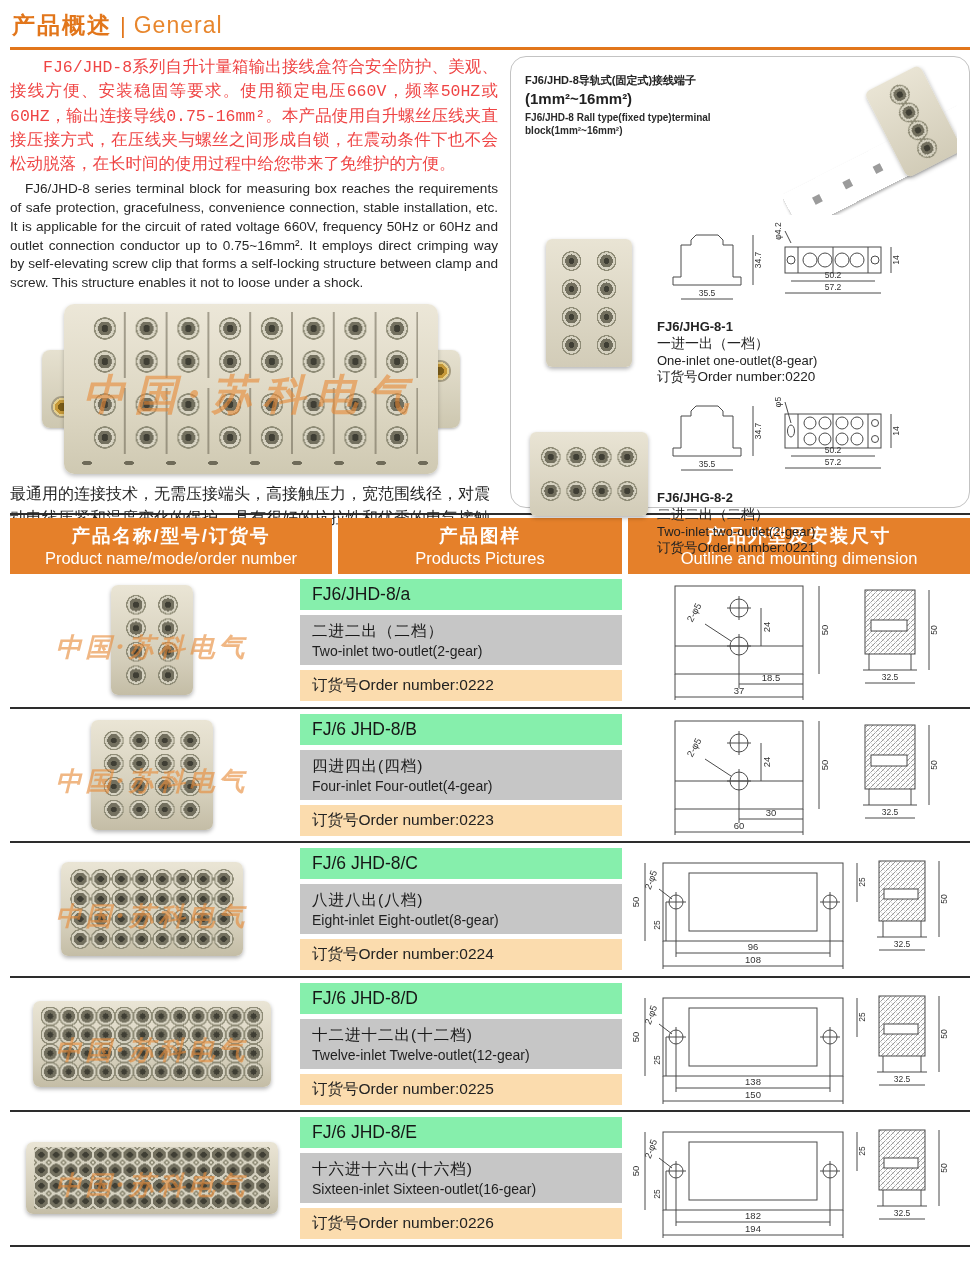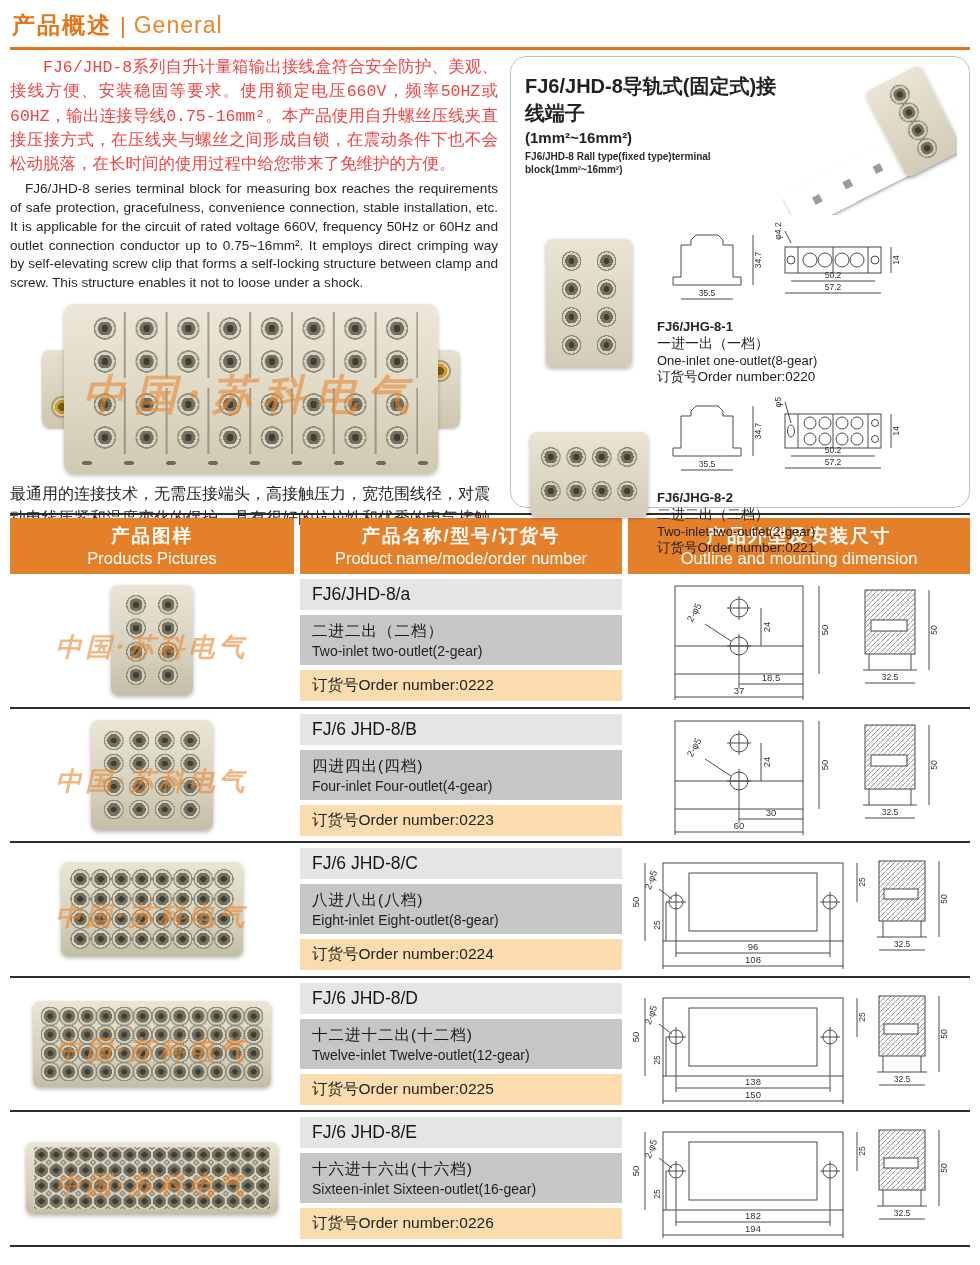--- a/index.html
+++ b/index.html
@@ -35,21 +35,21 @@
   .mp-band.t { top:12px; } .mp-band.b { top:88px; }
   .mp-base { position:absolute; left:30px; right:30px; bottom:5px; height:20px; background:linear-gradient(#c6c0a9,#b2ab92); border-radius:0 0 8px 8px;
     background-image:radial-gradient(ellipse 8px 3.5px at center,#6f6b59 0 60%,transparent 65%); background-size:42px 20px; }
   .wm { position:absolute; left:0; right:0; top:38%; text-align:center; font-family:"DejaVu Serif",serif; font-style:italic; font-weight:bold; color:rgba(231,139,57,.62); pointer-events:none; white-space:nowrap; }
   .wm-main { font-size:42px; letter-spacing:10px; }
 
   
   .panel { flex:1; border:1px solid #c3c3c3; border-radius:16px; padding:8px 12px 6px 14px; position:relative; }
   .panel-top { display:flex; }
   .pt-text { width:258px; padding-top:8px; }
-  .pt-cn { font-size:20px; font-weight:bold; color:#222; line-height:1.35; }
+  .pt-cn { font-size:11px; font-weight:bold; color:#222; line-height:1.35; }
   .pt-range { font-size:15px; font-weight:bold; color:#222; margin-top:2px; }
   .pt-en { font-size:10px; color:#2a2a2a; line-height:1.3; margin-top:4px; font-weight:bold; }
   .rail-photo { position:relative; flex:1; height:150px; overflow:hidden; }
   .rail-rot { position:absolute; left:-12px; top:18px; width:220px; height:130px; transform:rotate(-27deg); }
   .rail-bar { position:absolute; left:0; top:62px; width:230px; height:40px; background:linear-gradient(180deg,#e3e3e3,#b9b9b9 55%,#d5d5d5); box-shadow:0 2px 3px rgba(0,0,0,.3);
     background-image:repeating-linear-gradient(90deg,transparent 0 20px,#9b9b9b 20px 28px); background-size:34px 8px; background-position:6px 16px; background-repeat:repeat-x; }
   .rail-block { position:absolute; left:120px; top:8px; width:62px; height:96px; background:linear-gradient(90deg,#e8e3d3,#d4cebb); border-radius:6px; box-shadow:2px 2px 4px rgba(0,0,0,.35); --nc:1; --nr:4; }
   .variant { display:flex; margin-top:4px; }
   .v-photo { position:relative; width:128px; display:flex; align-items:center; justify-content:center; }
   .vblock { position:relative; background:linear-gradient(180deg,#e9e4d4,#d2ccb8); border-radius:6px; box-shadow:0 2px 4px rgba(0,0,0,.3); }
@@ -75,21 +75,21 @@
   .thead { display:flex; gap:6px; padding-top:3px; }
   .th { background:#e5802a; color:#fff; text-align:center; padding:5px 0 6px 0; }
   .th .cn { font-size:18.5px; font-weight:bold; letter-spacing:2px; }
   .th .en { font-size:16.5px; margin-top:1px; }
   .c1 { width:284px; } .c2 { width:322px; } .c3 { flex:1; }
   .trow { display:flex; gap:6px; border-bottom:2px solid #2d2d2d; height:134.5px; align-items:center; }
   .pic-cell { width:284px; position:relative; height:100%; display:flex; align-items:center; justify-content:center; }
   .wm-row { font-size:26px; letter-spacing:4px; top:42%; }
   .mid-cell { width:322px; }
   .bar { padding:5px 12px; }
-  .bar-model { background:#e5e5e5; font-size:17.5px; color:#161616; }
+  .bar-model { background:#86efac; font-size:17.5px; color:#161616; }
   .bar-desc { background:#c6c6c6; margin-top:5px; padding-top:6px; padding-bottom:6px; }
   .bar-desc .cn { font-size:15.5px; color:#1a1a1a; letter-spacing:1px; }
   .bar-desc .en { font-size:14px; color:#1f1f1f; margin-top:1px; }
   .bar-order { background:#fbdcae; margin-top:5px; font-size:15.5px; color:#222; }
   .draw-cell { flex:1; display:flex; align-items:center; justify-content:center; }
 
   .pic { position:relative; background:linear-gradient(180deg,#eae5d5,#d3cdb9 70%,#c4bda6); border-radius:7px; box-shadow:0 2px 4px rgba(0,0,0,.3); }
   .pic .screws { position:absolute; }
   .pic0 { width:82px; height:110px; } .pic0 .screws { inset:8px 9px; --nc:2; --nr:4; }
   .pic1 { width:122px; height:110px; } .pic1 .screws { inset:9px 10px; --nc:4; --nr:4; }
@@ -234,27 +234,27 @@
           <div class="v-cn">二进二出（二档）</div>
           <div class="v-en">Two-inlet two-outlet(2-gear)</div>
           <div class="v-order">订货号Order number:0221</div>
         </div>
       </div>
     </div>
   </div>
 
   <div class="table-wrap">
     <div class="thead">
+      <div class="th c2">
+        <div class="cn">产品名称/型号/订货号</div>
+        <div class="en">Product name/mode/order number</div>
+      </div>
       <div class="th c1">
         <div class="cn">产品图样</div>
         <div class="en">Products Pictures</div>
-      </div>
-      <div class="th c2">
-        <div class="cn">产品名称/型号/订货号</div>
-        <div class="en">Product name/mode/order number</div>
       </div>
       <div class="th c3">
         <div class="cn">产品外型及安装尺寸</div>
         <div class="en">Outline and mounting dimension</div>
       </div>
     </div>
     <div id="rows">
   <div class="trow">
     <div class="pic-cell">
       <div class="pic pic0">

